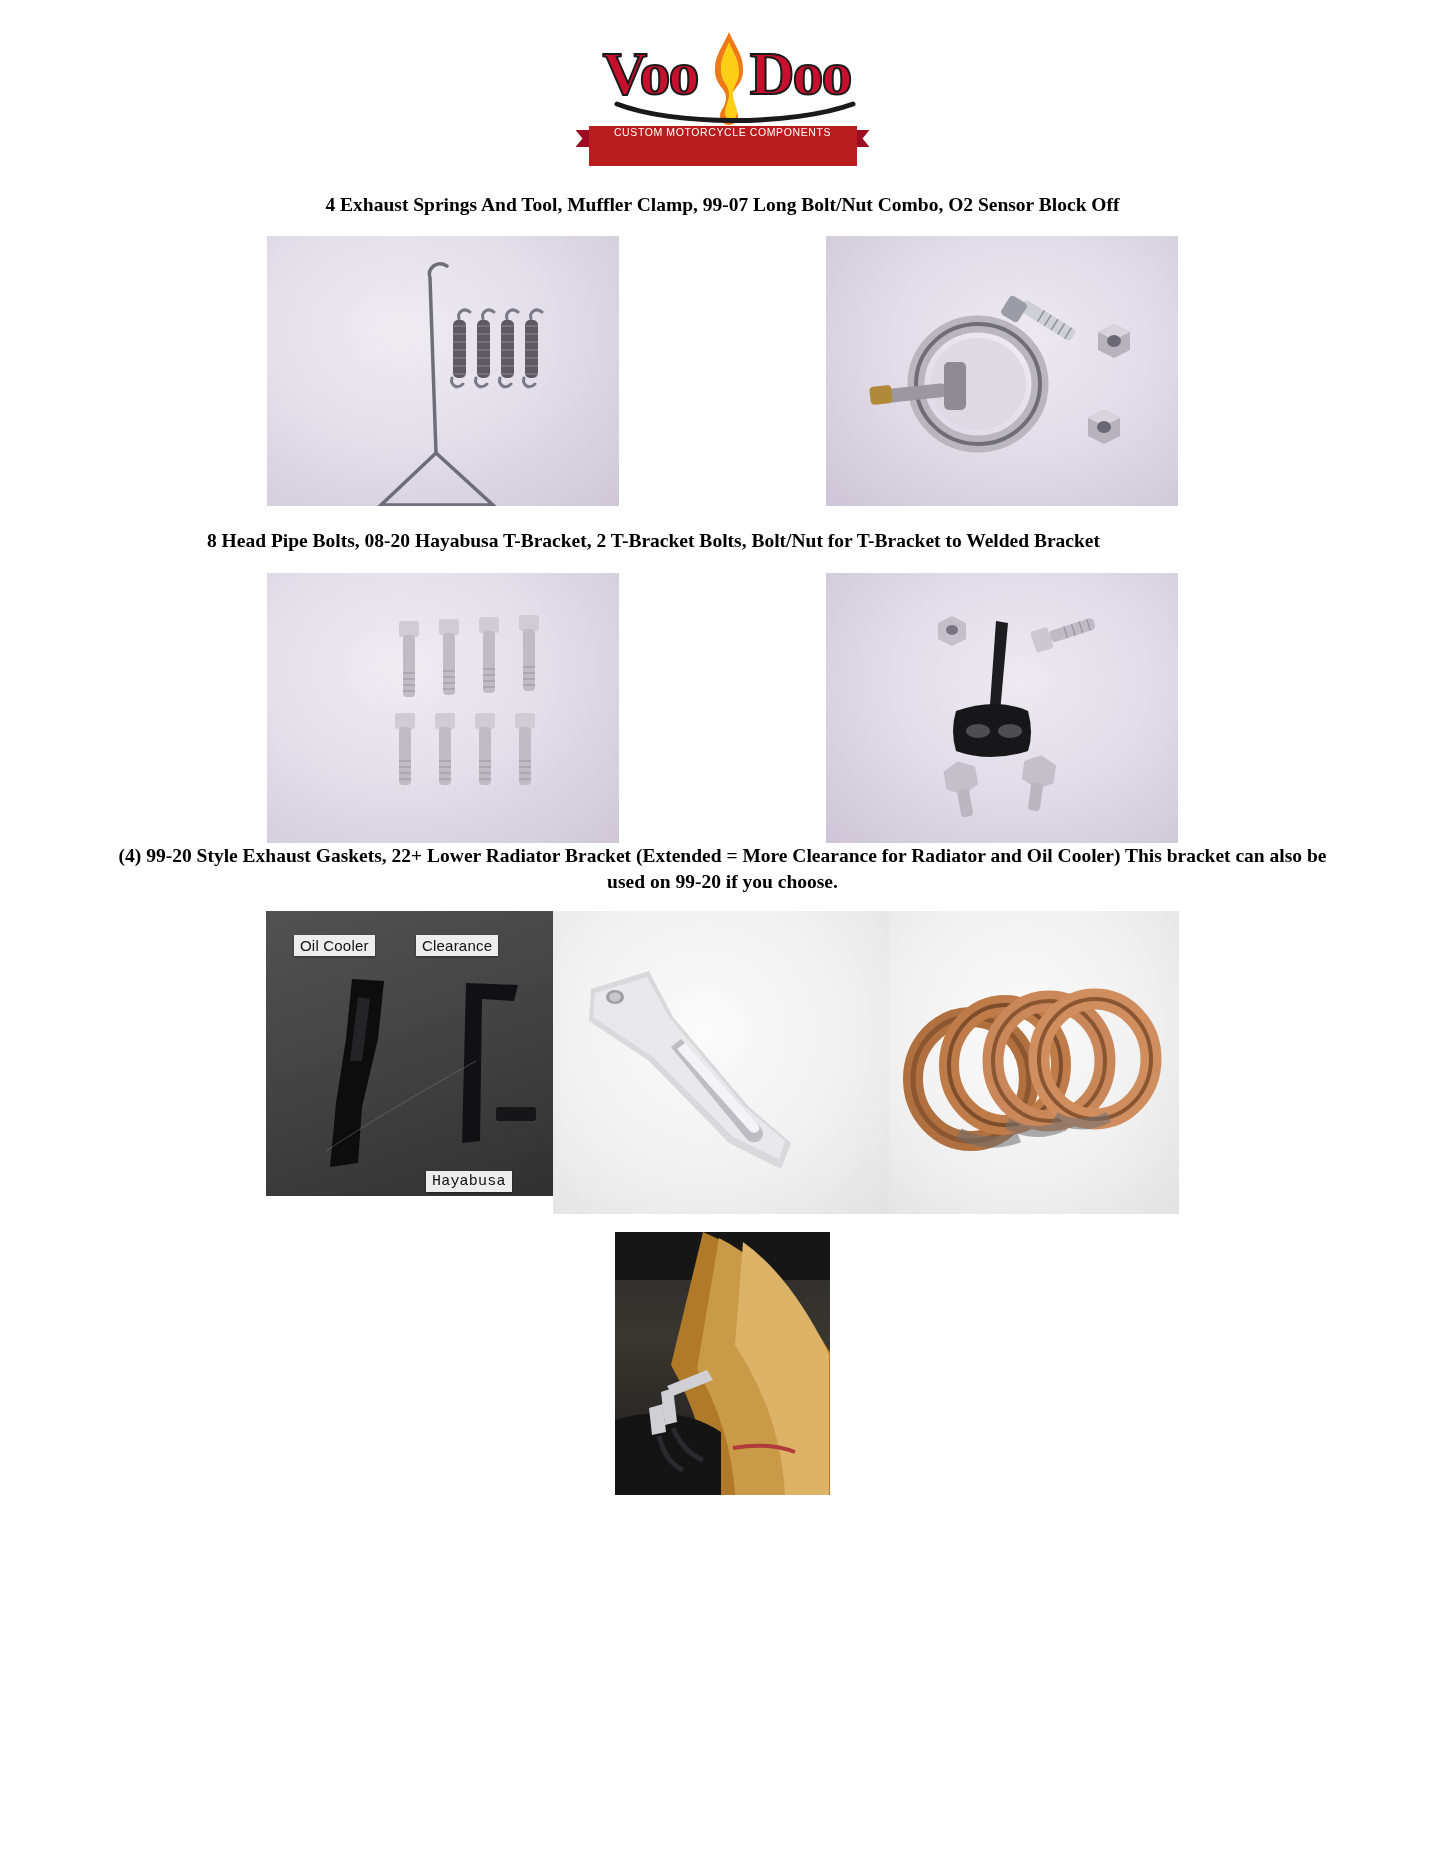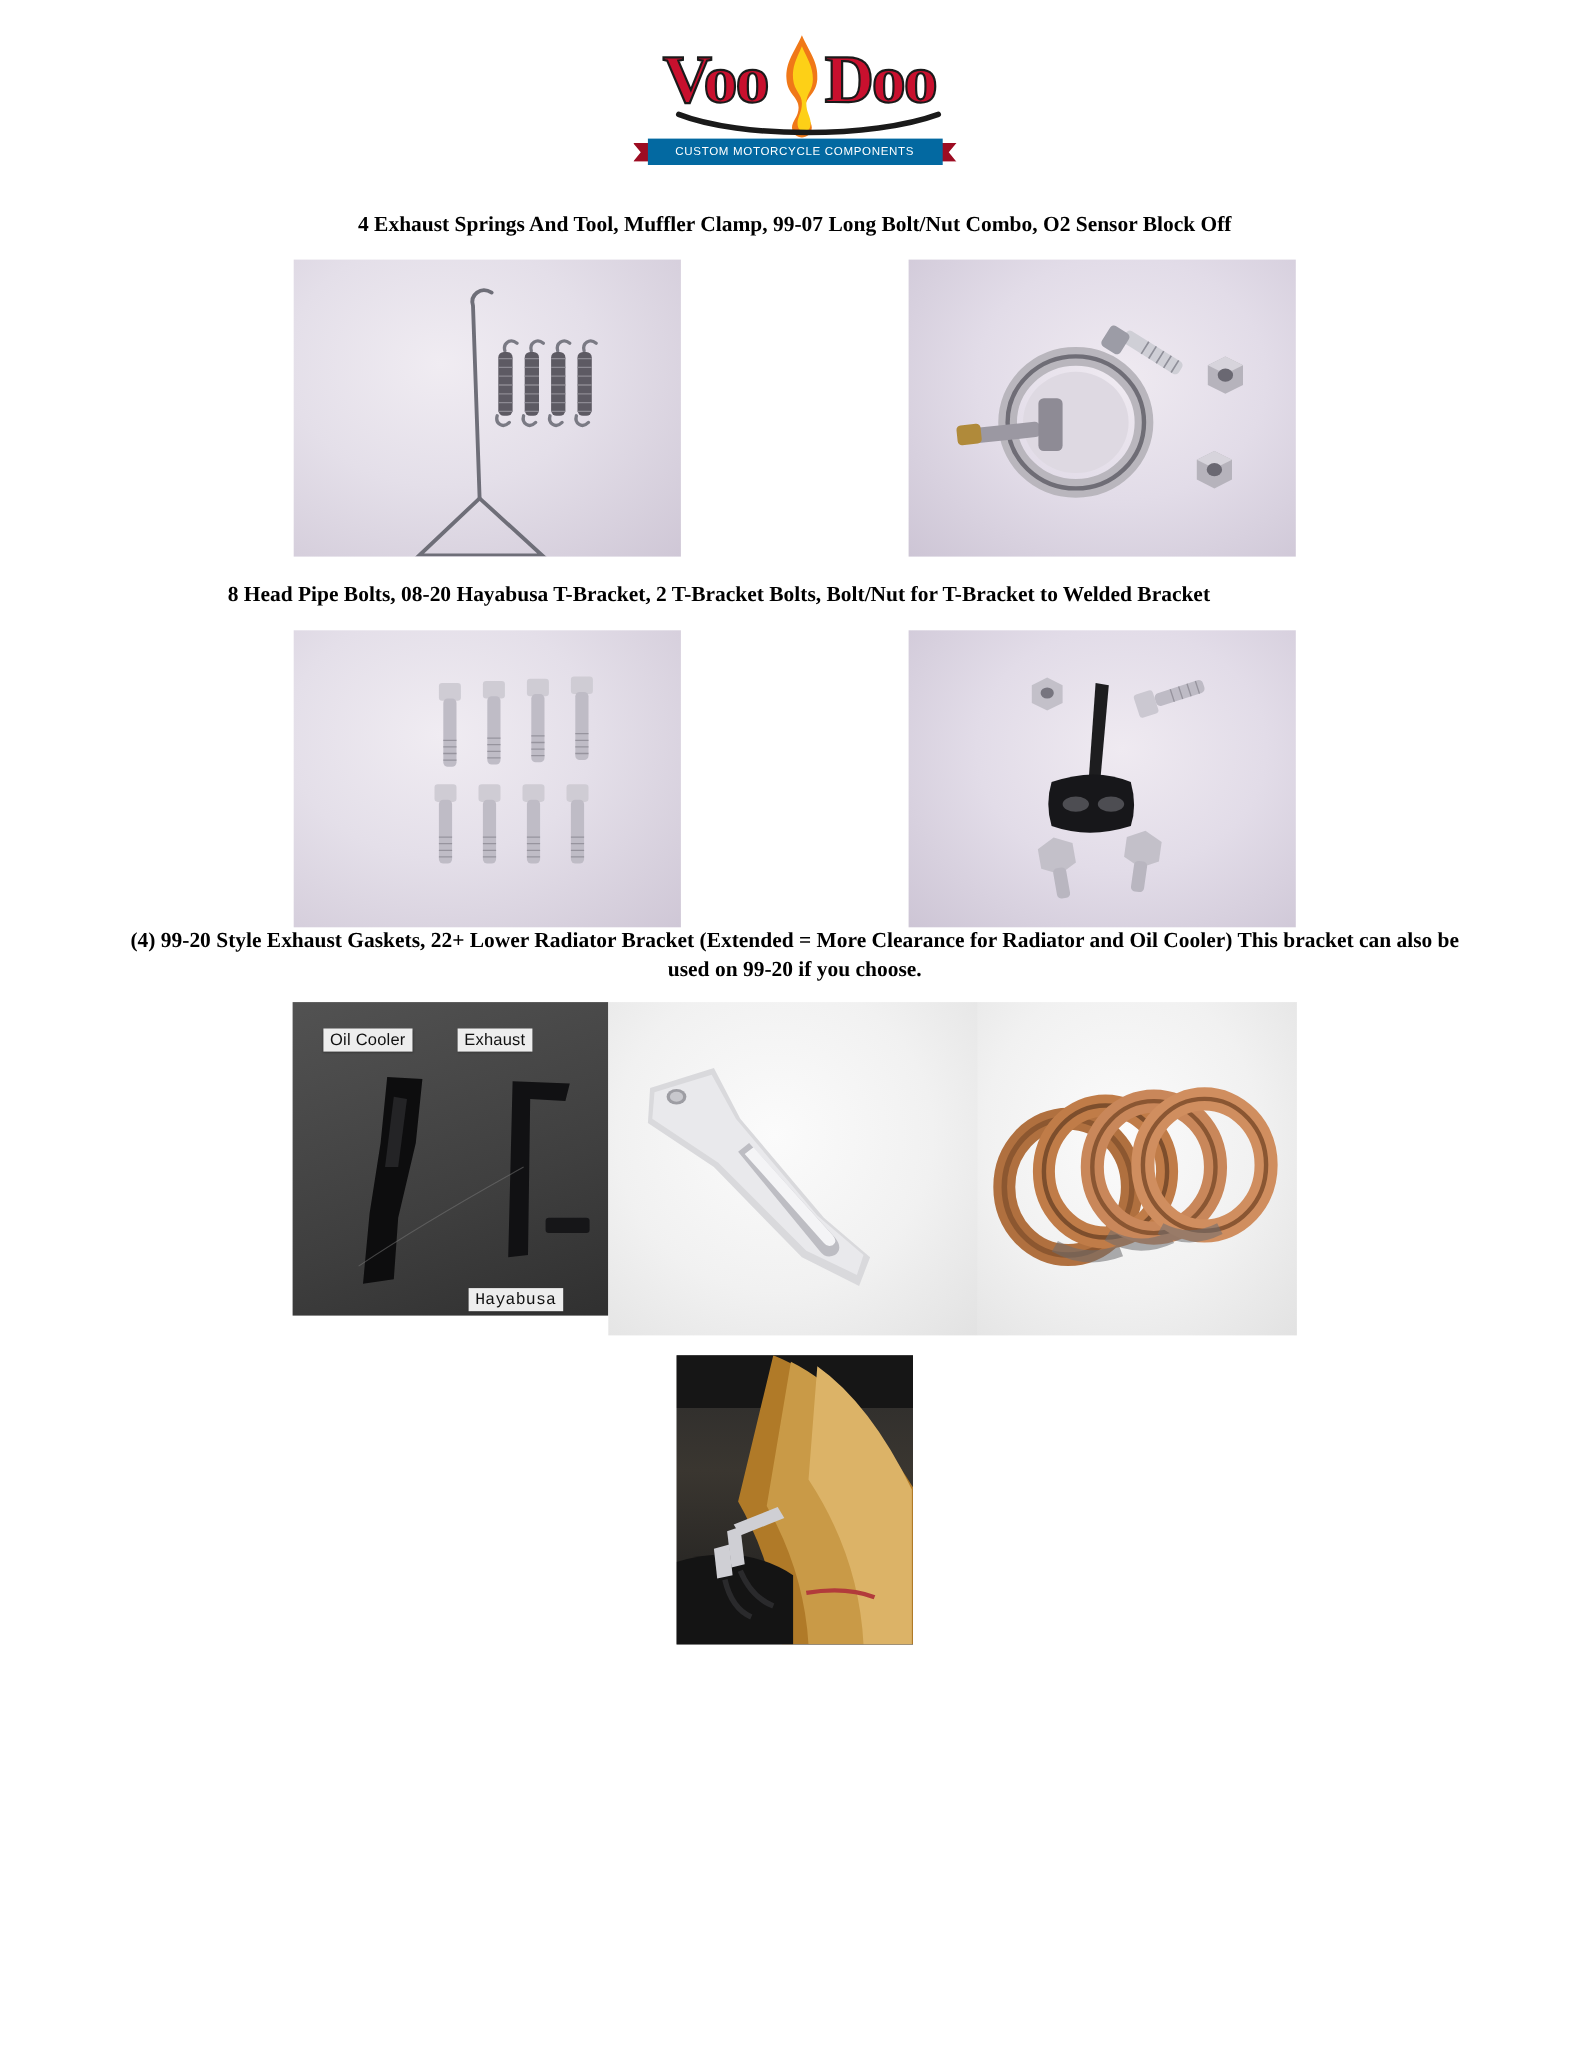--- a/index.html
+++ b/index.html
@@ -70,24 +70,23 @@
   .ribbon-wrap {
     position: relative;
     margin-top: -6px;
     height: 34px;
   }
   .ribbon {
     position: absolute;
     left: 0;
     right: 0;
     top: 2px;
-    height: 24px;
-    background: #0369a1;
+    height: 40px;
+    background: #b91c1c;
     display: flex;
-    align-items: center;
     justify-content: center;
   }
   .ribbon-text {
     font-family: "Liberation Sans", sans-serif;
     font-size: 10.5px;
     letter-spacing: 0.6px;
     color: #ffffff;
     font-weight: normal;
     white-space: nowrap;
   }
@@ -374,21 +373,21 @@
 
     <div class="photo ph-oilrad bg-dark2">
       <svg viewBox="0 0 287 303" width="287" height="303">
         <path d="M86 68 L118 70 L112 128 L96 196 L92 252 L64 256 L70 192 L80 128 Z" fill="#0d0d0e"></path>
         <path d="M92 86 L104 88 L96 150 L84 150 Z" fill="#242426"></path>
         <path d="M200 72 L252 74 L248 90 L216 88 L214 230 L196 232 Z" fill="#111113"></path>
         <rect x="230" y="196" width="40" height="14" rx="3" fill="#161618"></rect>
         <path d="M60 240 q60 -40 150 -90" stroke="#7b7b7b" stroke-width="1" fill="none" opacity=".5"></path>
       </svg>
       <div class="tag" style="left:28px;top:24px;">Oil Cooler</div>
-      <div class="tag" style="left:150px;top:24px;">Exhaust</div>
+      <div class="tag" style="left:150px;top:24px;">Clearance</div>
       <div class="tag" style="left:160px;top:260px;font-family:Liberation Mono, monospace;">Hayabusa</div>
     </div>
 
     <div class="photo ph-bracket bg-white">
       <svg viewBox="0 0 336 303" width="336" height="303">
         <path d="M38 78 L96 60 L120 106 L196 196 L238 232 L228 258 L176 232 L96 150 L36 110 Z" fill="#d9d9dc"></path>
         <path d="M42 82 L94 66 L116 106 L190 194 L232 230 L226 248 L180 226 L100 146 L40 106 Z" fill="#e9e9ec"></path>
         <ellipse cx="62" cy="86" rx="9" ry="7" fill="#9d9da3"></ellipse>
         <ellipse cx="62" cy="86" rx="6" ry="4.5" fill="#c8c8cd"></ellipse>
         <path d="M128 128 L206 214 q8 10 0 16 q-8 4 -14 -4 L118 136 Z" fill="#bdbdc3"></path>

